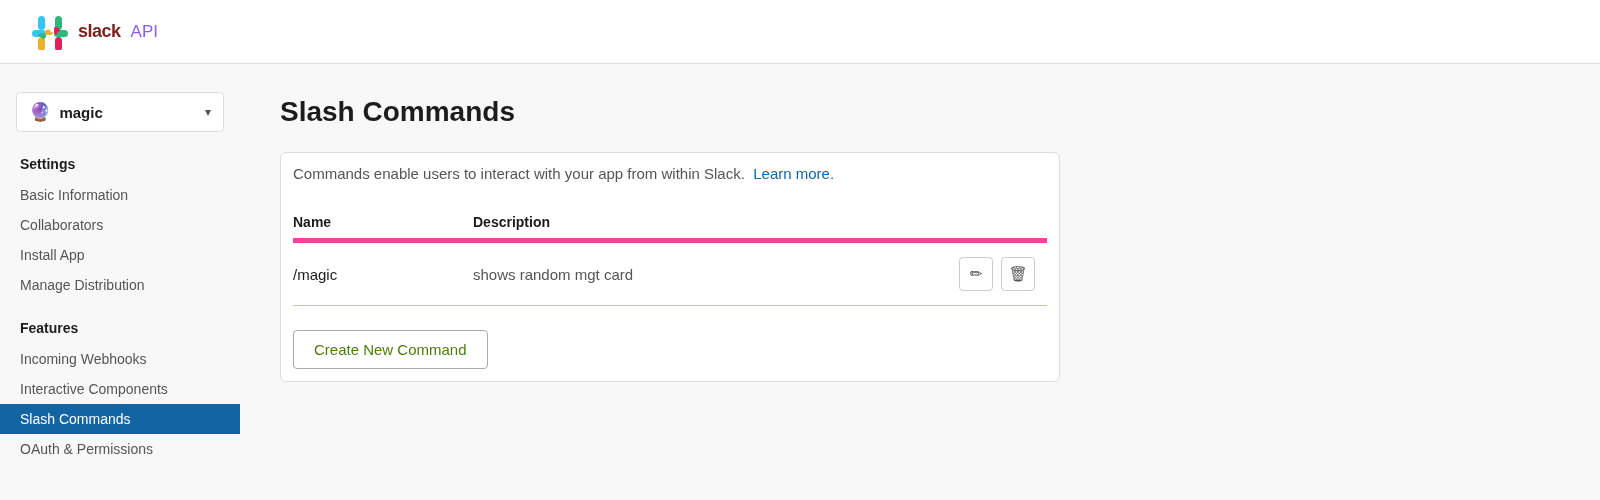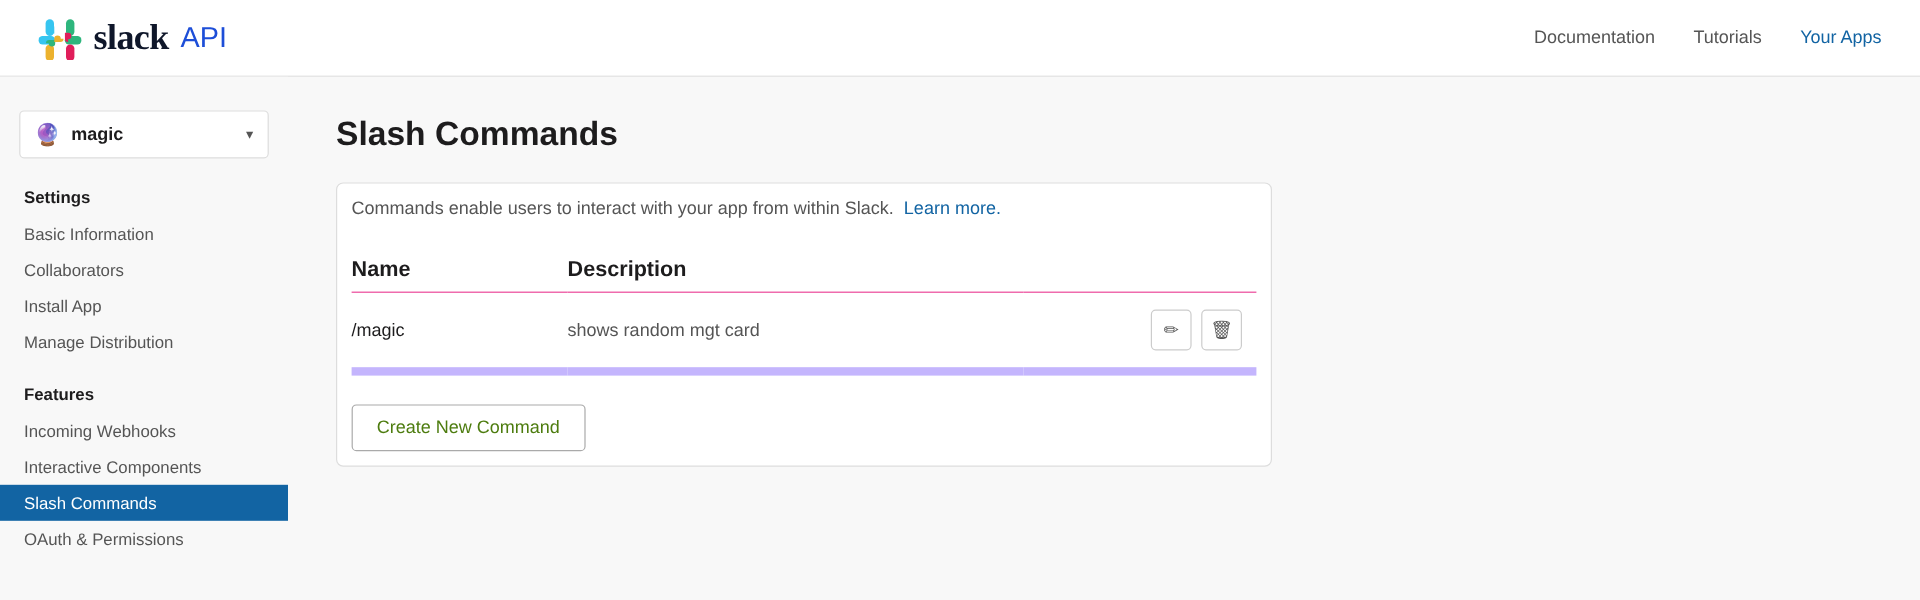--- a/index.html
+++ b/index.html
@@ -18,30 +18,29 @@
     .header-logo {
       display: flex;
       align-items: center;
       gap: 10px;
     }
     .logo-icon {
       width: 36px;
       height: 36px;
     }
     .logo-text {
-      font-size: 30px;
-      font-weight: 700;
-      color: #0f172a;
+      font-size: 18px;
+      font-weight: 700;
+      color: #7f1d1d;
       letter-spacing: -0.5px;
-      font-family: Liberation Serif, serif;
     }
     .logo-api {
-      font-size: 24px;
+      font-size: 17px;
       font-weight: 300;
-      color: #1d4ed8;
+      color: #8b5cf6;
     }
     .header-nav {
       display: flex;
       align-items: center;
       gap: 32px;
     }
     .header-nav a {
       text-decoration: none;
       color: #555;
       font-size: 15px;
@@ -140,32 +139,32 @@
     }
 
     
     .commands-table {
       width: 100%;
       border-collapse: collapse;
       margin-bottom: 24px;
     }
     .commands-table th {
       text-align: left;
-      font-size: 18px;
+      font-size: 14px;
       font-weight: 700;
       color: #1d1c1d;
       padding: 8px 12px 8px 0;
-      border-bottom: 1px solid #ec4899;
+      border-bottom: 5px solid #ec4899;
     }
     .commands-table th:first-child { width: 180px; }
     .commands-table td {
       padding: 14px 12px 14px 0;
       font-size: 15px;
       color: #555;
-      border-bottom: 7px solid #c4b5fd;
+      border-bottom: 1px solid #c4b5fd;
       vertical-align: middle;
     }
     .commands-table td:first-child {
       color: #1d1c1d;
       font-weight: 500;
     }
     .table-actions {
       display: flex;
       gap: 8px;
       justify-content: flex-end;
@@ -214,25 +213,20 @@
       <g transform="translate(4,4) scale(0.77)">
         <path d="M8.5 3a3.5 3.5 0 0 1 3.5 3.5V13H8.5a3.5 3.5 0 1 1 0-7z" fill="#36c5f0"></path>
         <path d="M3 8.5A3.5 3.5 0 0 1 6.5 5H13v3.5a3.5 3.5 0 1 1-7 0H3z" fill="#2eb67d" transform="translate(0,15)"></path>
         <path d="M22 8.5a3.5 3.5 0 0 1-3.5 3.5H12V8.5a3.5 3.5 0 1 1 7 0z" fill="#ecb22e" transform="translate(0,10)"></path>
         <path d="M17 22a3.5 3.5 0 0 1-3.5-3.5V12H17a3.5 3.5 0 1 1 0 7z" fill="#e01e5a" transform="translate(10,0)"></path>
       </g>
     </svg>
     <span class="logo-text">slack</span>
     <span class="logo-api">API</span>
   </div>
-  <nav class="header-nav">
-    <a href="#">Documentation</a>
-    <a href="#">Tutorials</a>
-    <a href="#" class="your-apps">Your Apps</a>
-  </nav>
 </header>
 
 <div class="layout">
 
   <aside class="sidebar">
 
     <div class="app-selector">
       <span class="app-emoji">🔮</span>
       <span class="app-name">magic</span>
       <span class="chevron-down">▾</span>

